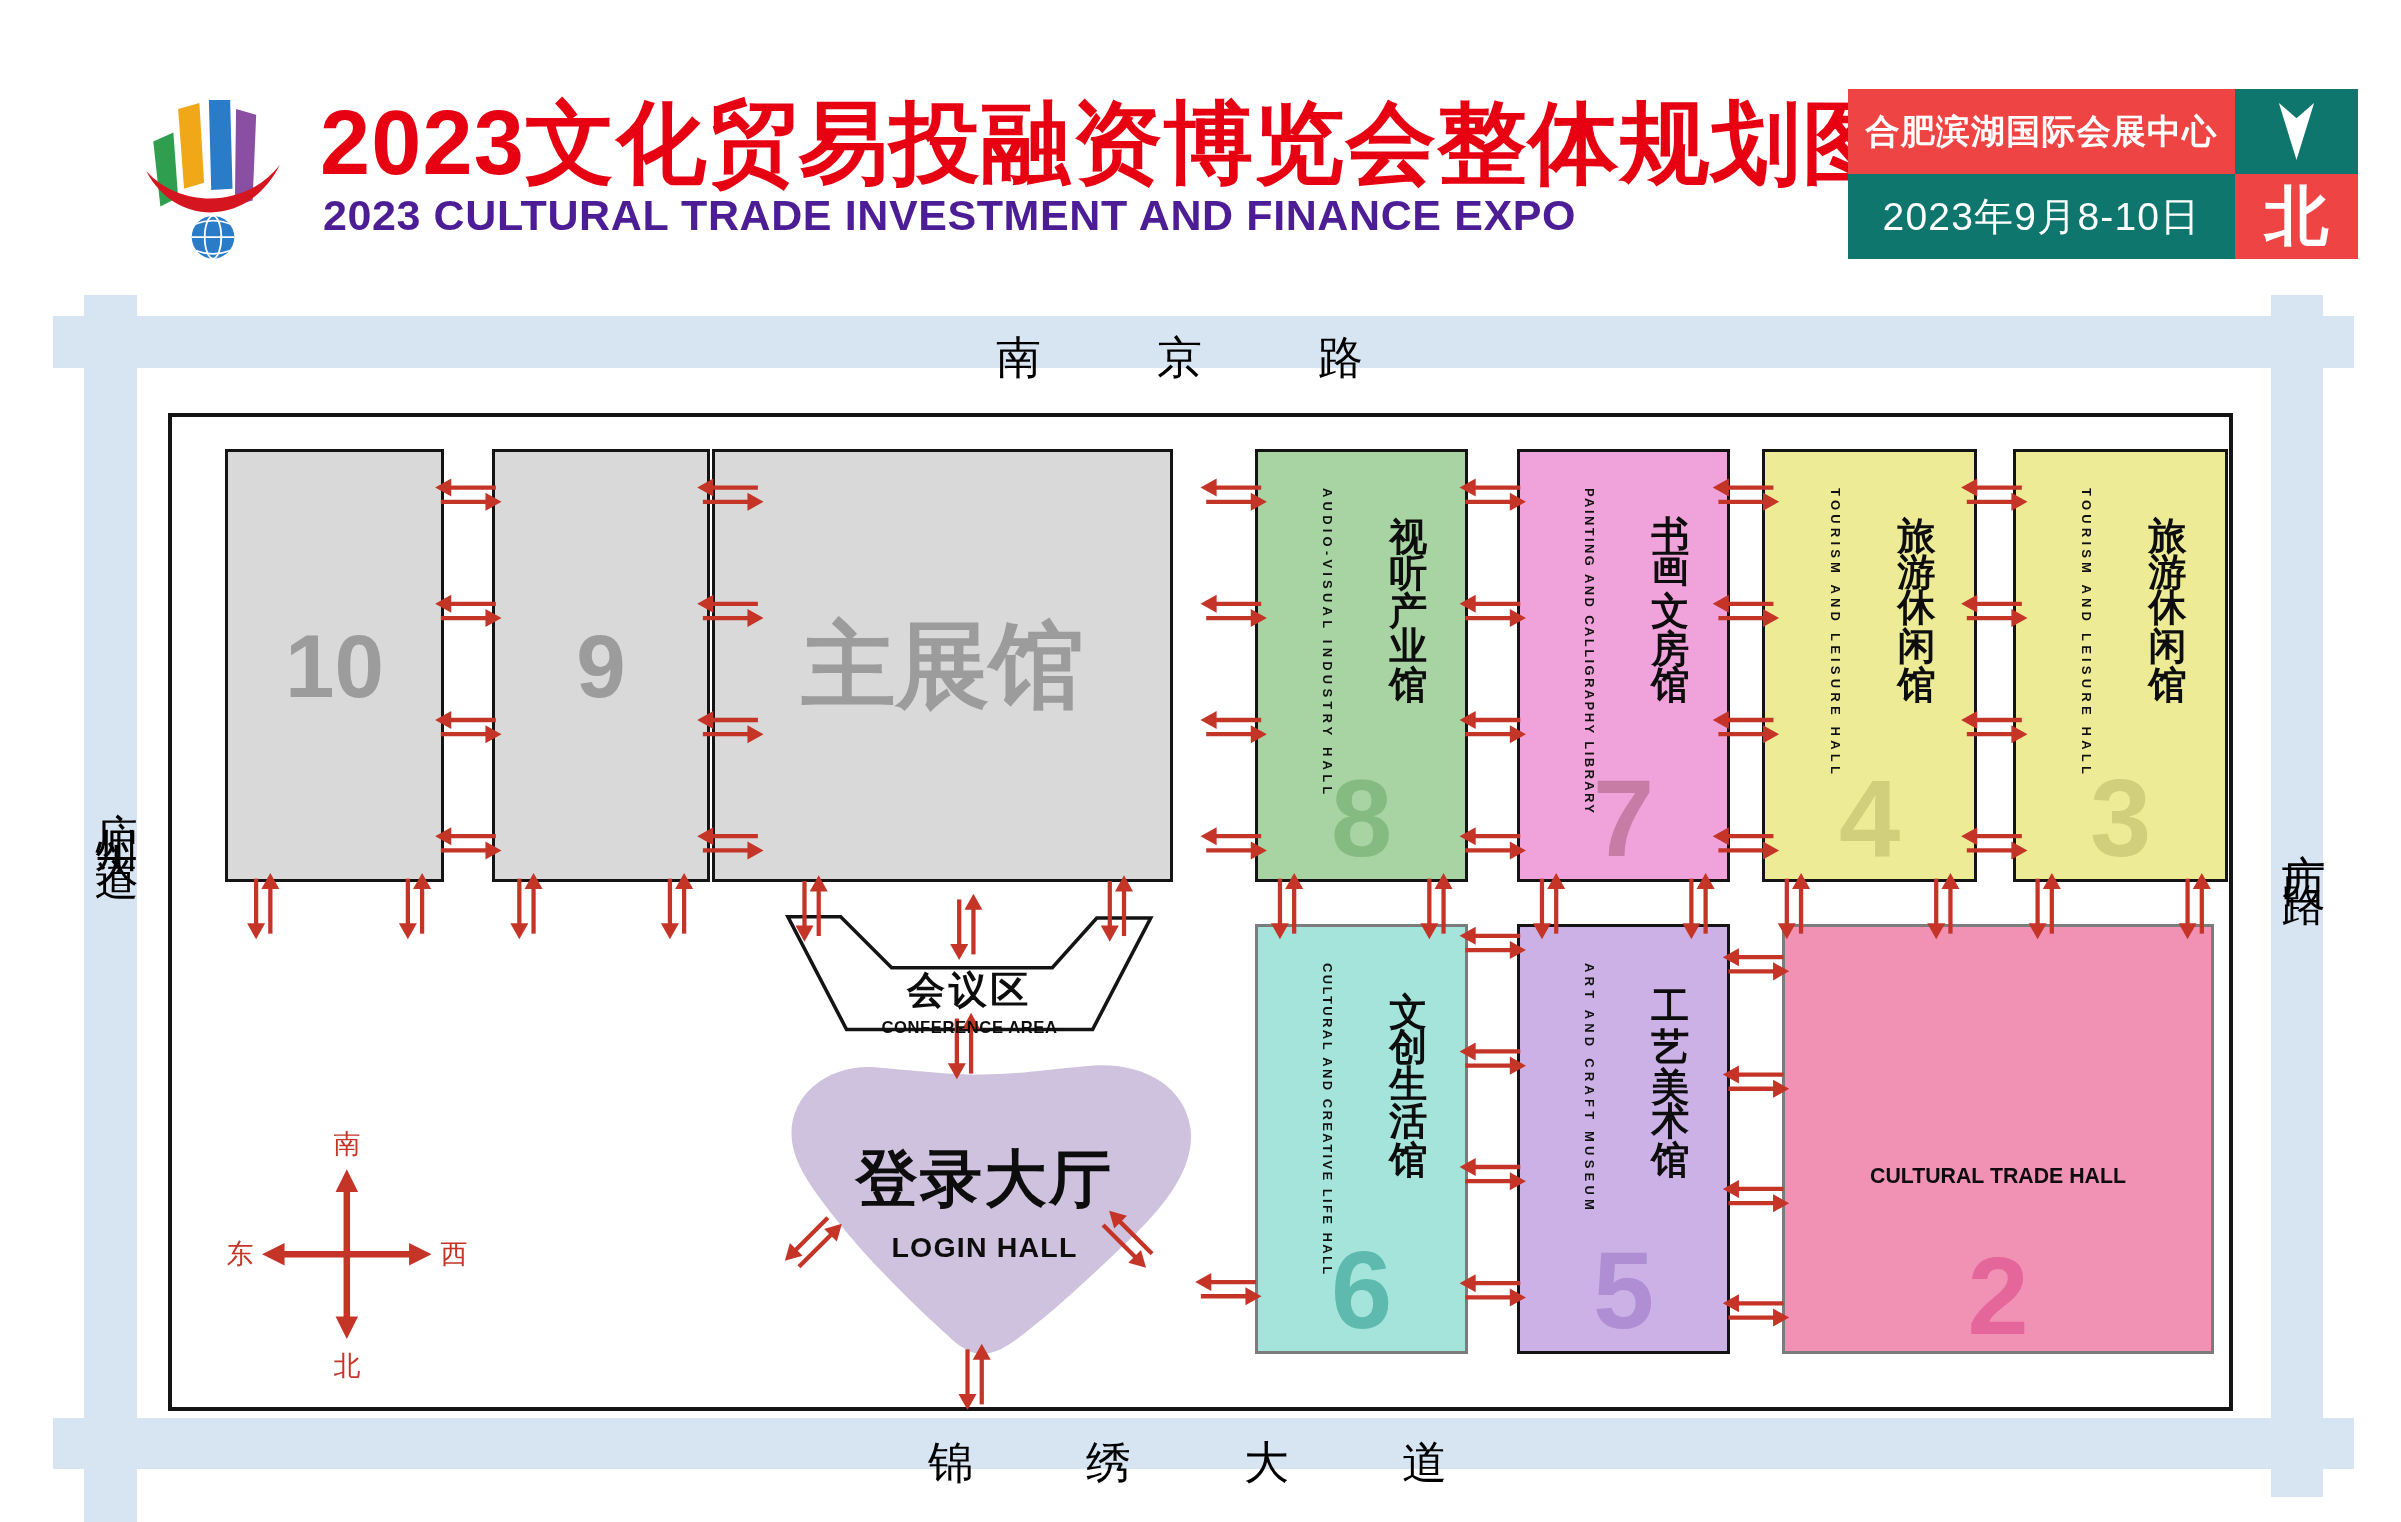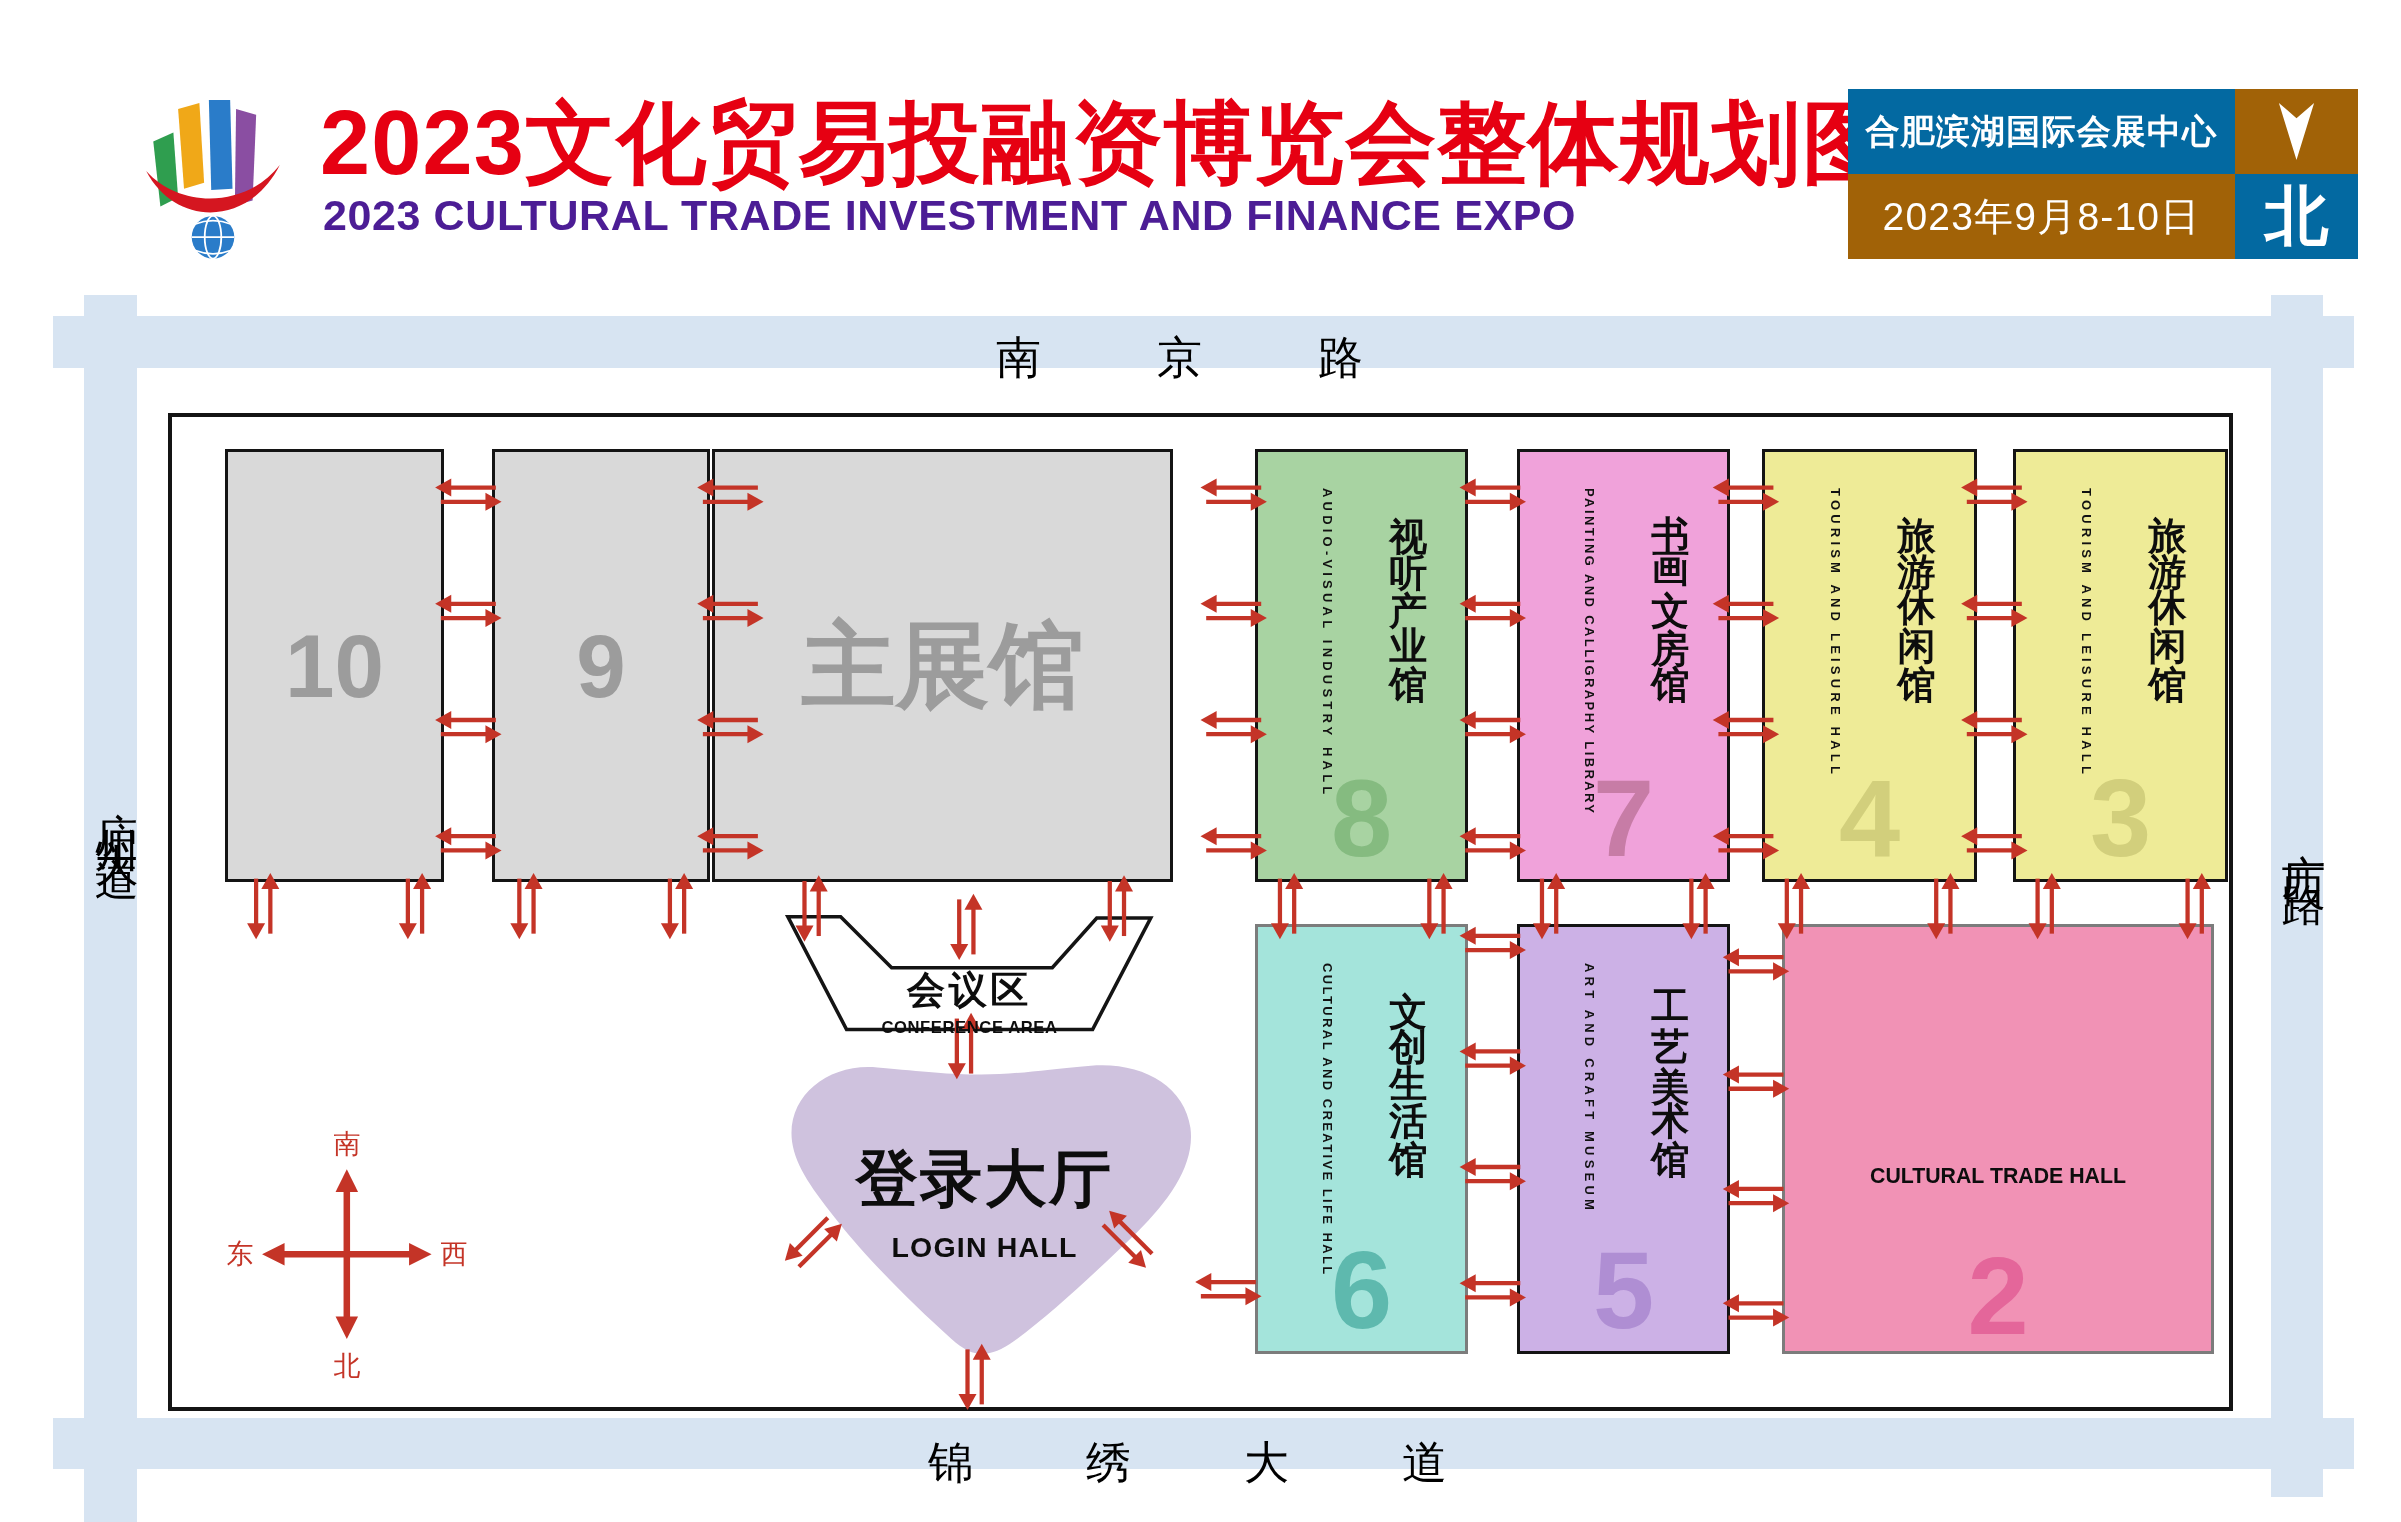--- a/index.html
+++ b/index.html
@@ -5,22 +5,22 @@
   html,body{margin:0;padding:0;background:#ffffff;}
   body{font-family:"Liberation Sans","DejaVu Sans",sans-serif;}
   .stage{position:relative;width:2401px;height:1523px;background:#fff;overflow:hidden;}
 
   
   .logo-svg{position:absolute;left:145px;top:82px;width:136px;height:178px;}
   .title-cn{position:absolute;left:320px;top:83px;font-size:90px;font-weight:bold;color:#e60012;letter-spacing:1.2px;white-space:nowrap;}
   .title-en{position:absolute;left:323px;top:191px;font-size:43px;font-weight:bold;color:#4c1d95;letter-spacing:0.6px;white-space:nowrap;}
   .badge{position:absolute;left:1848px;top:89px;width:510px;height:170px;display:grid;grid-template-columns:387px 123px;grid-template-rows:85px 85px;}
   .badge .cell{display:flex;align-items:center;justify-content:center;color:#fff;}
-  .badge .red{background:#0369a1;}
-  .badge .gray{background:#a16207;}
+  .badge .red{background:#ef4444;}
+  .badge .gray{background:#0f766e;}
   .badge .venue{font-size:34px;font-weight:bold;letter-spacing:1.2px;}
   .badge .dates{font-size:39px;letter-spacing:1.2px;}
   .badge .north{font-size:64px;font-weight:bold;}
 
   
   .road{position:absolute;background:#d7e4f2;}
   .road-label-h{position:absolute;font-size:45px;color:#000;white-space:nowrap;}
   .road-label-v{position:absolute;font-size:44px;color:#000;writing-mode:vertical-rl;text-orientation:upright;letter-spacing:15.4px;}
 
   

